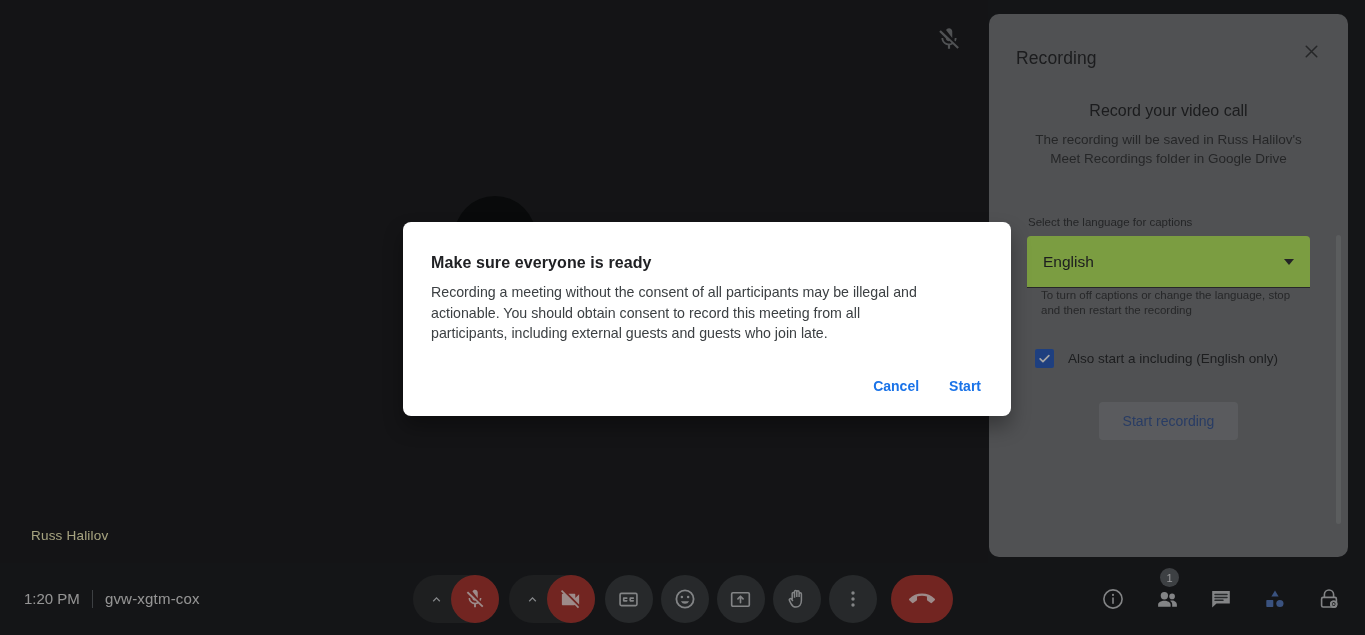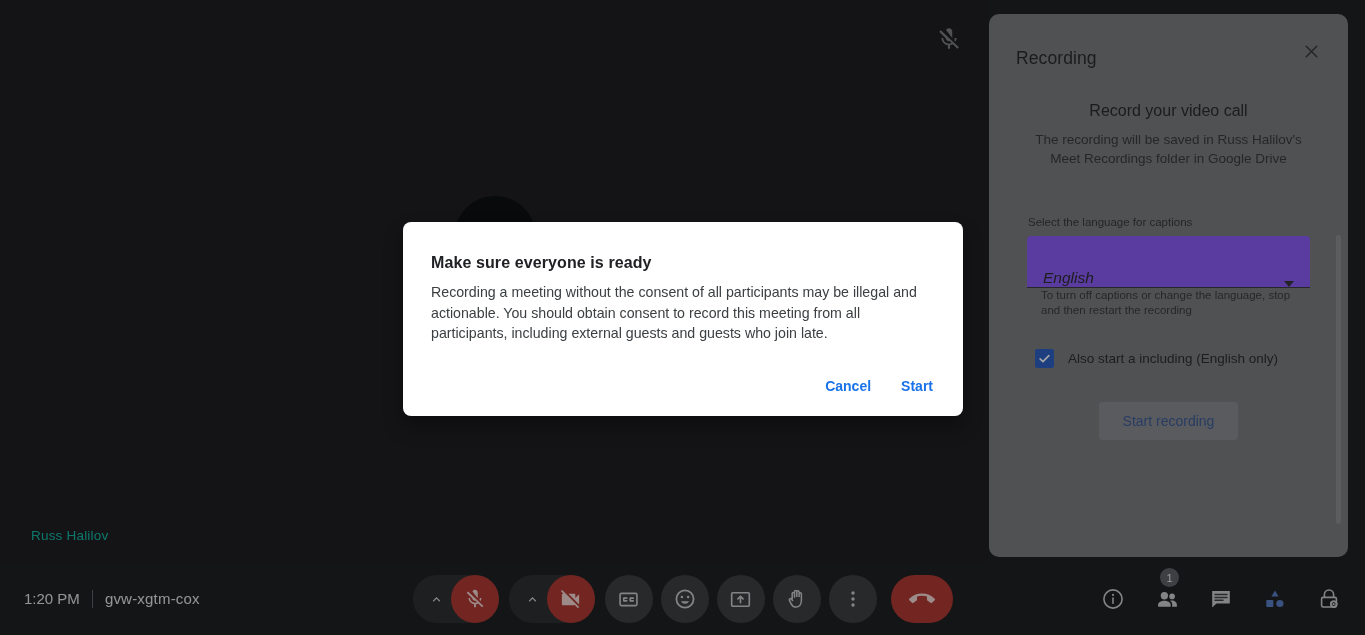--- a/index.html
+++ b/index.html
@@ -36,21 +36,21 @@
   }
   #tile-mic-muted {
     position: absolute;
     left: 936px; top: 26px;
     width: 26px; height: 26px;
     opacity: .55;
   }
   #tile-name {
     position: absolute;
     left: 31px; top: 528px;
-    color: #14b8a6;
+    color: #fef9c3;
     font-size: 13.5px;
     font-weight: 500;
     letter-spacing: .2px;
   }
 
   
   #bottombar {
     position: absolute;
     left: 0; top: 563px; width: 1365px; height: 72px;
     background: #202124;
@@ -182,27 +182,26 @@
   #caption-label {
     color: #38393b;
     font-size: 11.5px;
     margin-top: 48px;
     padding-left: 1px;
   }
   #lang-select {
     position: relative;
     margin-top: 8px;
     height: 52px;
-    background: #8b5cf6;
+    background: #bef264;
     border-radius: 4px 4px 0 0;
     border-bottom: 1px solid #3c3d3f;
-    display: flex; align-items: flex-end;
+    display: flex; align-items: center;
     padding: 0 16px;
     cursor: pointer;
-    font-style: italic;
   }
   #lang-value {
     color: #2d2e30;
     font-size: 15.5px;
     flex: 1;
   }
   #lang-arrow {
     width: 0; height: 0;
     border-left: 5.5px solid transparent;
     border-right: 5.5px solid transparent;
@@ -266,21 +265,21 @@
   
   #scrim {
     position: absolute;
     left: 0; top: 0; width: 1365px; height: 635px;
     background: rgba(0,0,0,.35);
     pointer-events: none;
   }
   #modal {
     position: absolute;
     left: 403px; top: 222px;
-    width: 560px; height: 194px;
+    width: 608px; height: 194px;
     background: #ffffff;
     border-radius: 8px;
     box-shadow: 0 11px 20px rgba(0,0,0,.32);
   }
   #modal-title {
     position: absolute;
     left: 28px; top: 32px;
     color: #202124;
     font-size: 16px;
     font-weight: bold;

